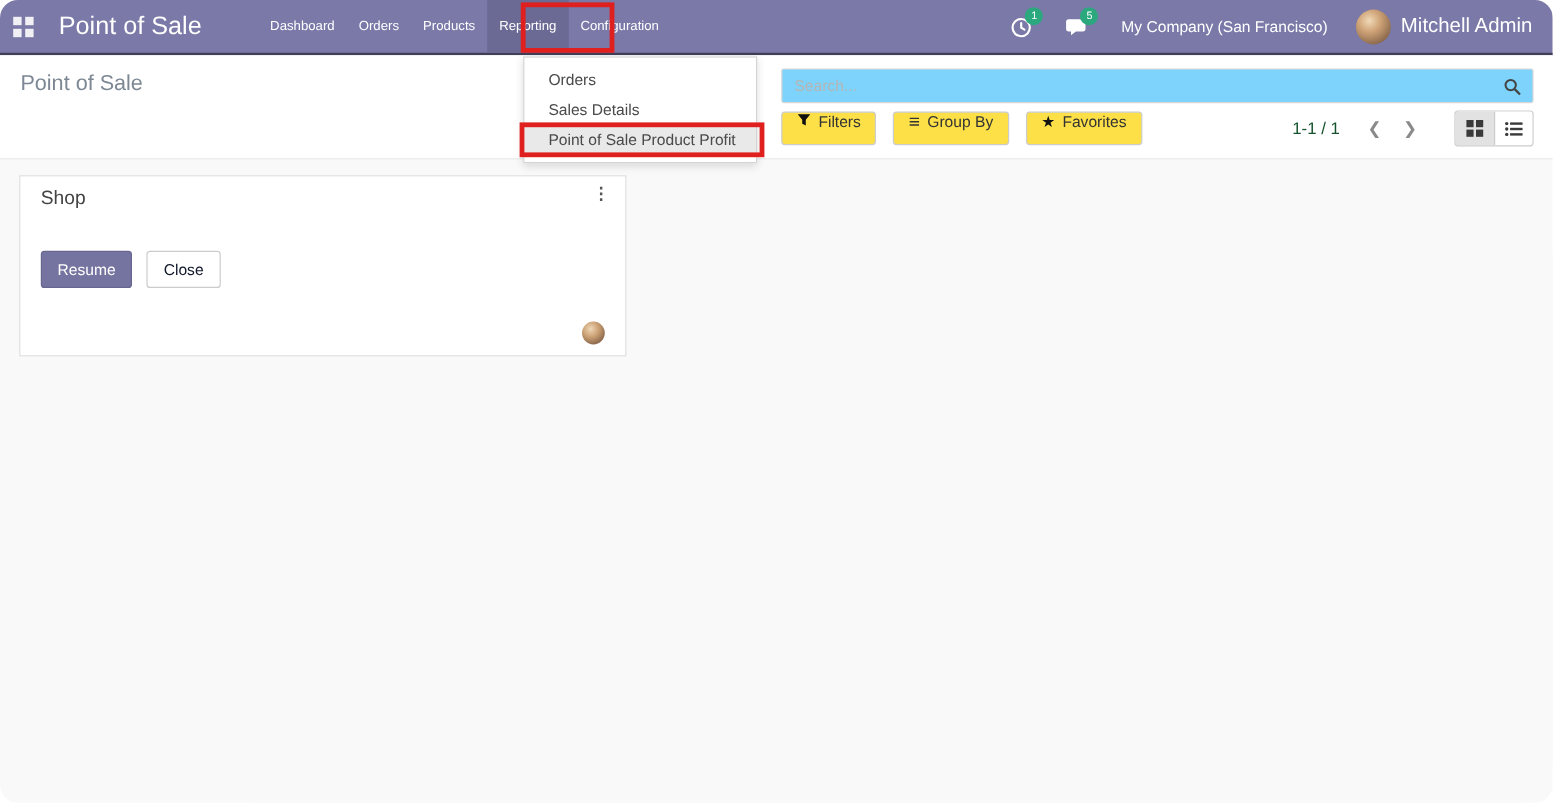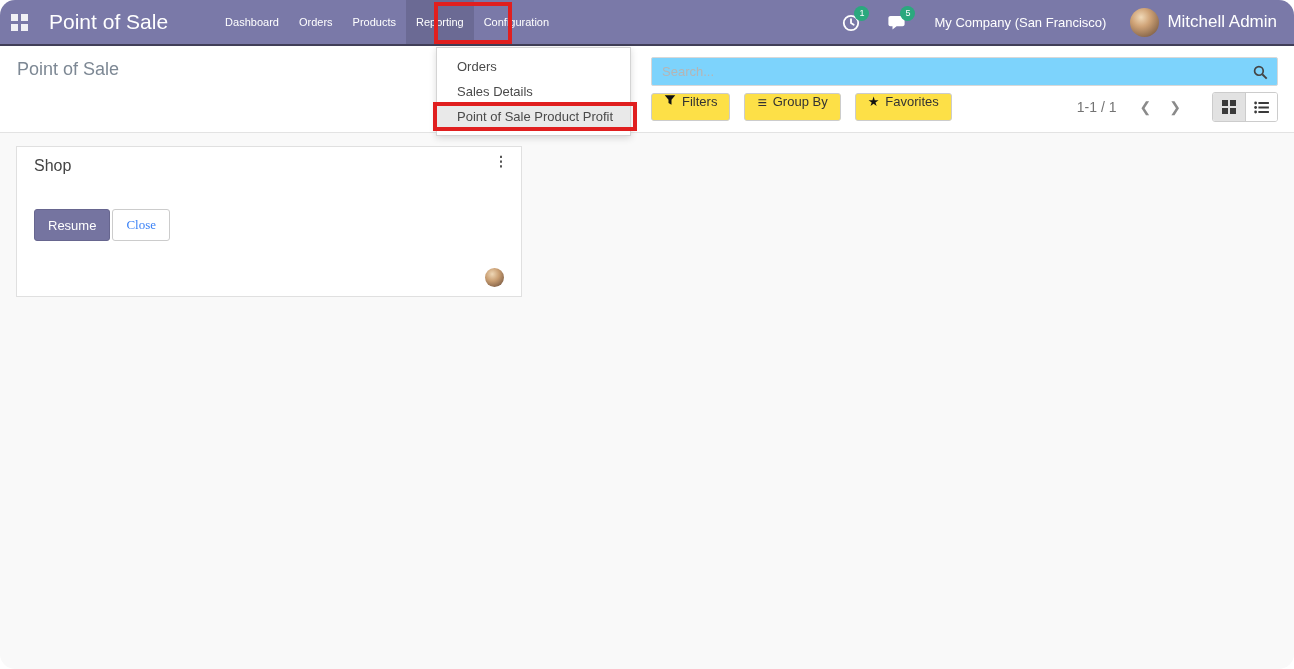--- a/index.html
+++ b/index.html
@@ -36,21 +36,21 @@
   .search-box input { width:100%; height:100%; border:none; outline:none; padding:0 32px 0 10px;
                       font-size:13px; color:#333; font-family:"Liberation Sans", sans-serif; background:transparent; }
   .search-box input::placeholder { color:#b5b5b5; }
   .search-glass { position:absolute; right:9px; top:7px; cursor:pointer; }
   .cp-row2 { display:flex; align-items:center; margin-top:6px; height:30px; }
   .cp-btn { height:28px; display:flex; align-items:flex-start; gap:6px; background:#fde047;
             border:1px solid #ccc; border-radius:3px; padding:0 12px; font-size:13px; color:#333;
             margin-right:14px; cursor:pointer; font-family:"Liberation Sans", sans-serif; }
   .star-glyph { font-size:13px; color:#111; }
   .pager { margin-left:auto; display:flex; align-items:center; }
-  .pager-value { font-size:14px; color:#737373; }
+  .pager-value { font-size:14px; color:#14532d; }
   .pager-chevron { font-size:14px; color:#8a8a8a; padding:0 9px; cursor:pointer; }
   .pager-chevron.left { margin-left:14px; }
   .view-switcher { display:flex; margin-left:22px; border:1px solid #ccc; border-radius:3px; overflow:hidden; }
   .vs-btn { width:32px; height:28px; display:flex; align-items:center; justify-content:center;
             background:#fff; cursor:pointer; }
   .vs-btn.active { background:#e2e2e2; }
   .vs-btn + .vs-btn { border-left:1px solid #ccc; }
   .kanban-glyph { display:grid; grid-template-columns:6px 6px; grid-template-rows:6px 6px; gap:2px; }
   .kanban-glyph span { background:#3a3a3a; }
 
@@ -64,22 +64,22 @@
   
   .content { position:absolute; top:133px; left:0; width:100%; height:536px; background:#f9f9f9; }
   .kanban-card { position:absolute; left:16px; top:13px; width:506px; height:151px;
                  background:#fff; border:1px solid #e0e0e0; }
   .card-title { position:absolute; left:17px; top:10px; font-size:16px; color:#444; }
   .kebab { position:absolute; right:13px; top:7px; font-size:14px; font-weight:bold; color:#555;
            cursor:pointer; line-height:1; }
   .card-buttons { position:absolute; left:17px; top:62px; display:flex; }
   .btn-primary { background:#7574a0; color:#fff; border:1px solid #67668f; border-radius:3px;
                  font-size:13px; padding:7px 13px; cursor:pointer; font-family:"Liberation Sans", sans-serif; }
-  .btn-default { background:#fff; color:#3b82f6; border:1px solid #ccc; border-radius:3px;
-                 font-size:13px; padding:7px 13px; margin-left:2px; cursor:pointer; font-family:Liberation Serif, serif; }
+  .btn-default { background:#fff; color:#0f172a; border:1px solid #ccc; border-radius:3px;
+                 font-size:13px; padding:7px 13px; margin-left:12px; cursor:pointer; font-family:Liberation Sans, sans-serif; }
   .card-avatar { position:absolute; right:17px; bottom:9px; width:19px; height:19px; border-radius:50%;
                  background:radial-gradient(circle at 38% 32%, #eed7b6 0%, #c99e72 40%, #87654a 78%, #5c4433 100%);
                  cursor:pointer; }
 
   
   .annotation { position:absolute; border:4px solid #e01f1f; background:transparent;
                 pointer-events:none; z-index:50; }
   .annotation-reporting { left:434px; top:2px; width:78px; height:42px; }
   .annotation-dropdown { left:433px; top:102px; width:204px; height:29px; }
 </style>

